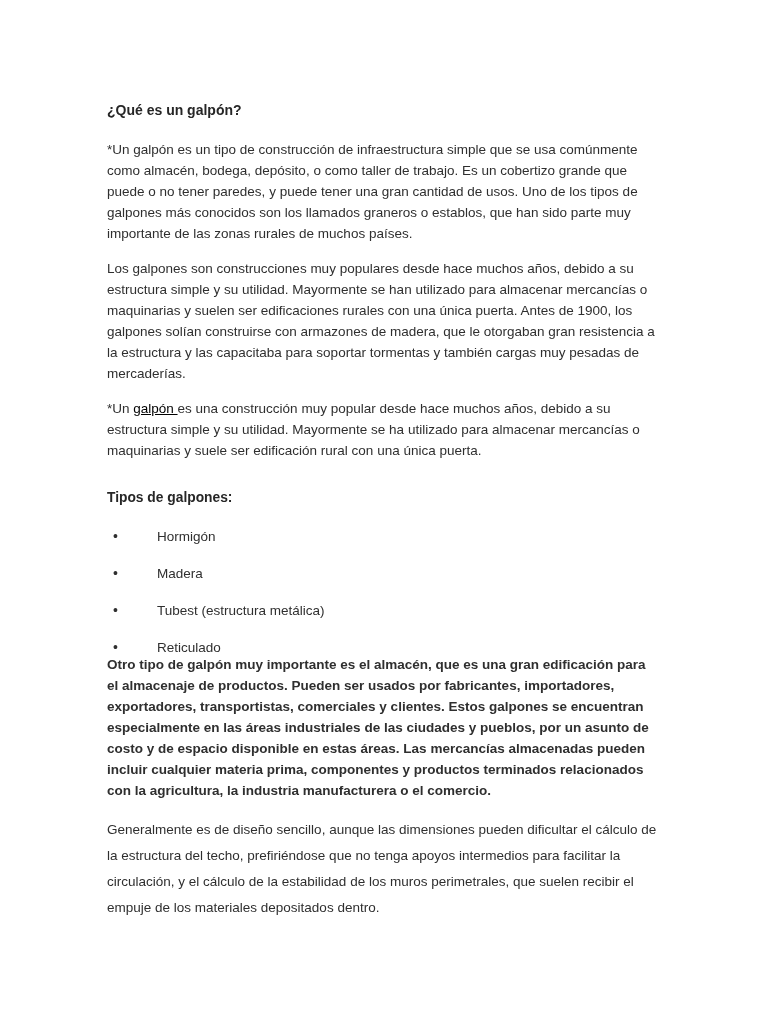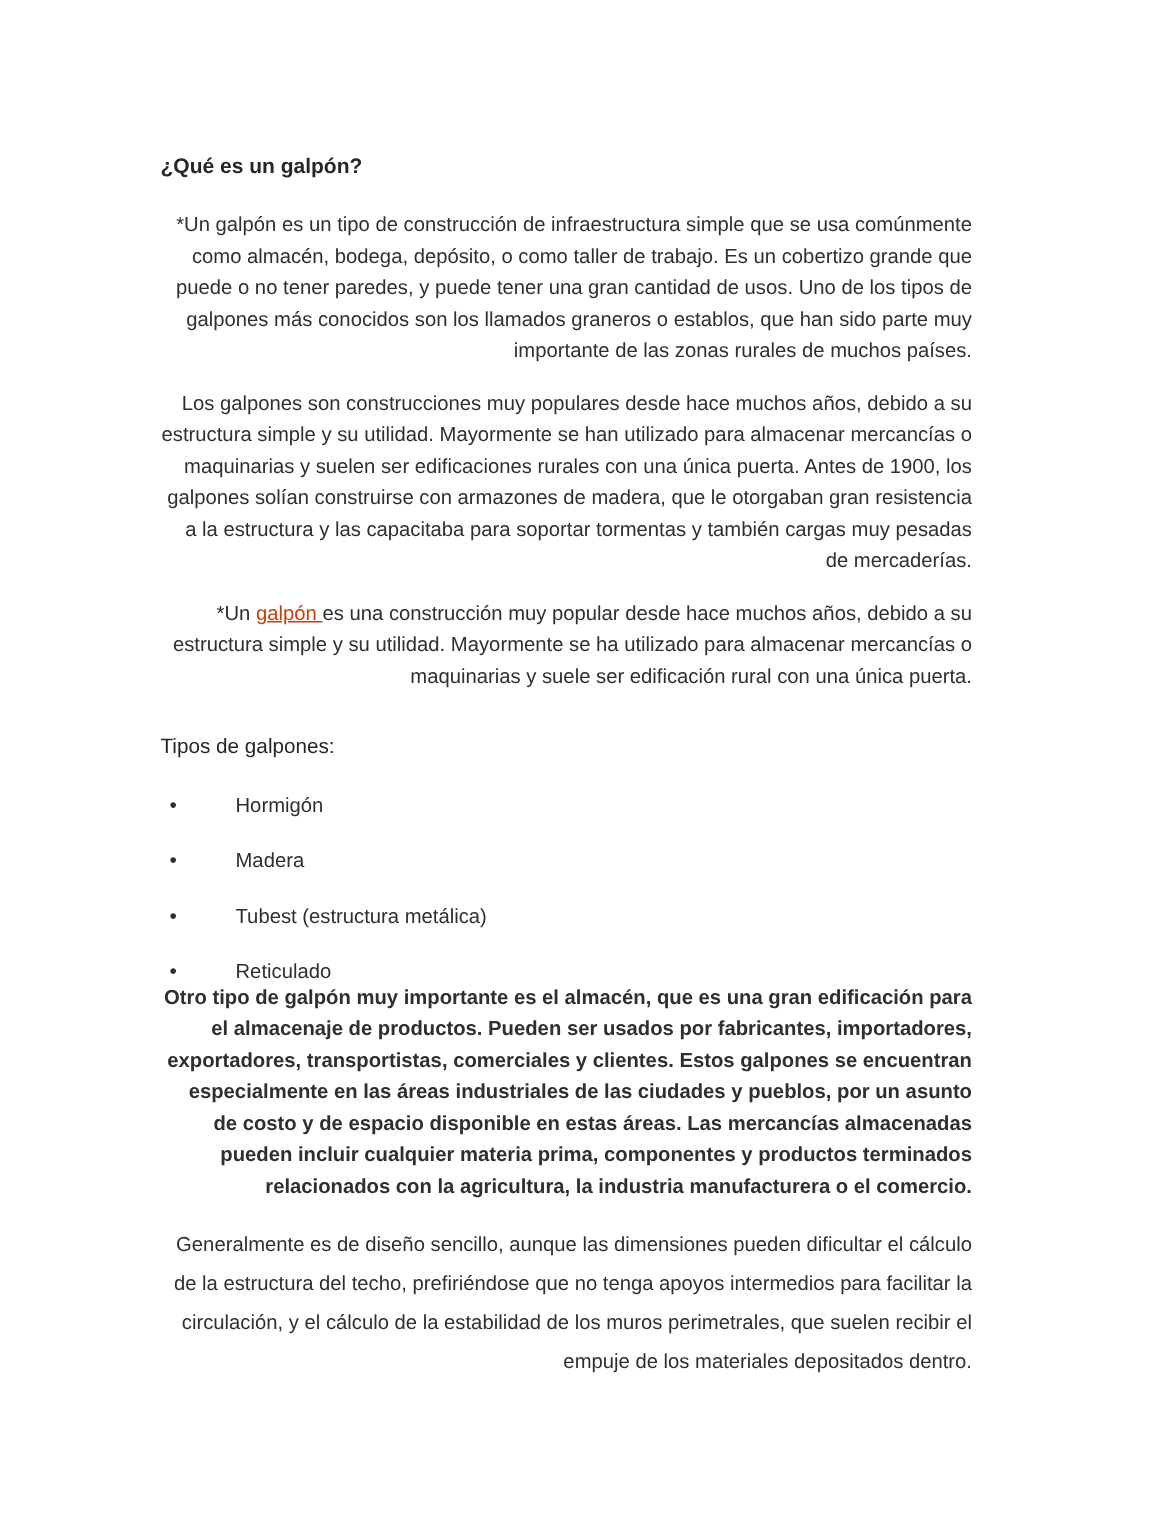--- a/index.html
+++ b/index.html
@@ -29,29 +29,29 @@
     font-size: 13.5px;
     line-height: 21px;
   }
   .doc-title {
     font-size: 14px;
     font-weight: bold;
     margin: 0;
     color: #262626;
   }
   .para {
-    margin: 14px 15px 0 0;
-    text-align: right;
+    margin: 14px 4px 0 0;
+    text-align: left;
   }
   .para-first {
     margin-top: 18px;
   }
   .section-heading {
     font-size: 13.8px;
-    font-weight: normal;
+    font-weight: bold;
     color: #262626;
     margin: 26px 0 0 0;
   }
   .bullet-list {
     list-style: none;
     margin: 18px 0 0 0;
     padding: 0;
   }
   .bullet-item {
     position: relative;
@@ -71,21 +71,21 @@
   }
   .para-after-list {
     margin-top: -4px;
     font-weight: bold;
   }
   .para-last {
     margin-top: 16px;
     line-height: 26px;
   }
   .inline-link {
-    color: #c2410c;
+    color: #000000;
     text-decoration: underline;
     cursor: pointer;
     white-space: pre-wrap;
   }
 </style>
 </head>
 <body>
 
 <div class="page">
   <div class="doc">

